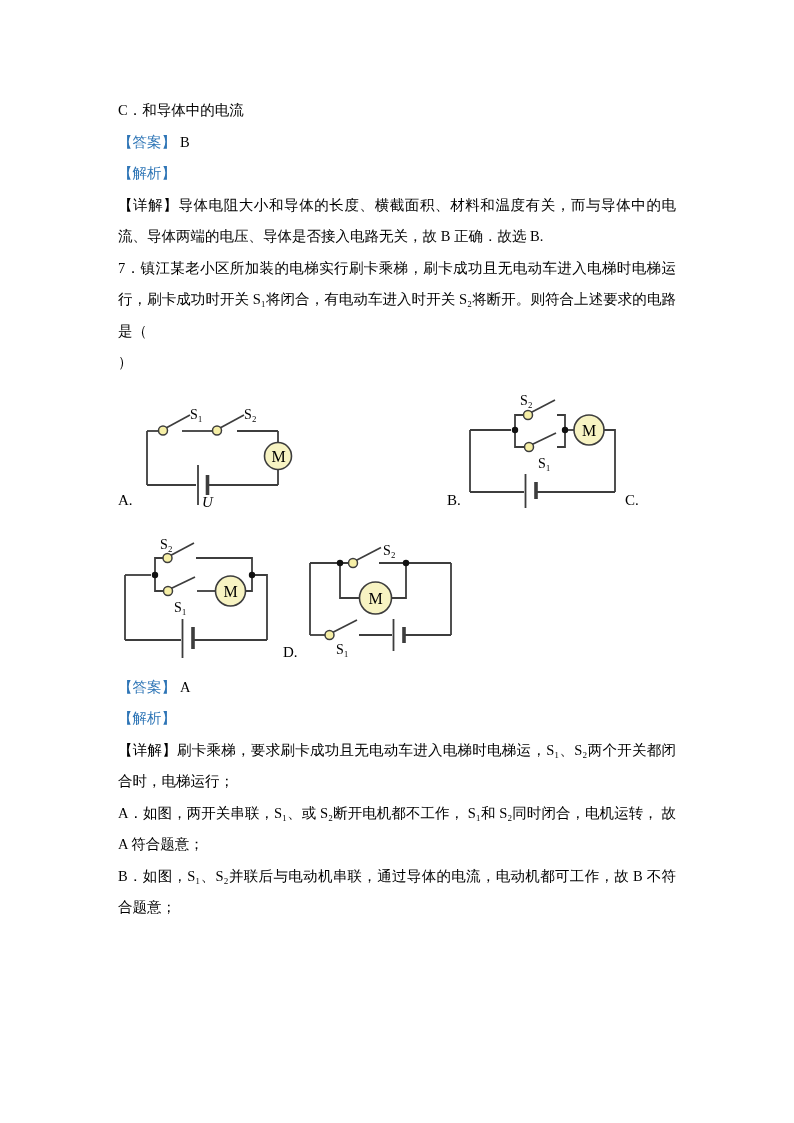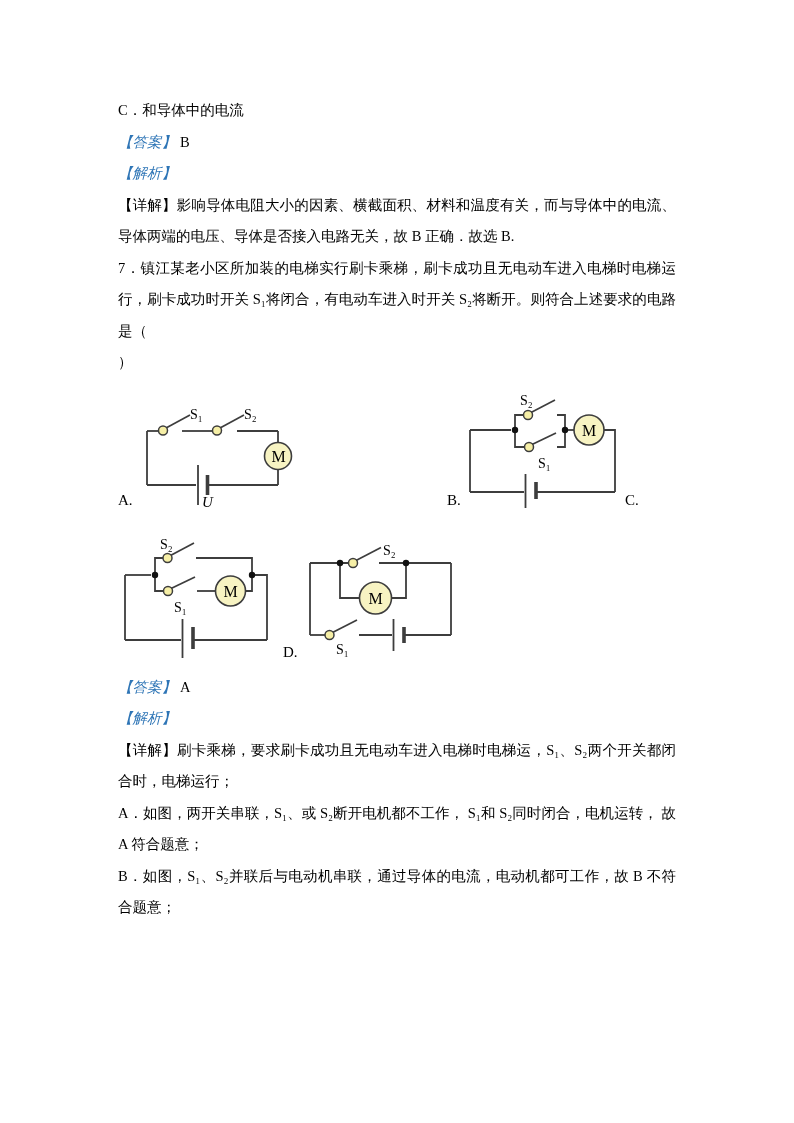--- a/index.html
+++ b/index.html
@@ -15,21 +15,21 @@
     position:absolute;left:118px;top:0;width:558px;
   }
   .para{
     font-size:14.5px;line-height:31.5px;
     text-align:justify;text-justify:inter-ideograph;
     margin:0;
   }
   .first{padding-top:95px;}
   .options-line{position:relative;height:31.5px;}
   .options-line .opt-d{position:absolute;left:327px;top:0;white-space:nowrap;}
-  .blue{color:#2E75B6;font-style:italic;}
+  .blue{color:#2E75B6;}
   .ans-val{margin-left:4px;}
   .circuit-row{position:relative;width:650px;}
   .row1{height:145px;}
   .row2{height:148px;}
   .circ-label{
     position:absolute;font-size:15px;line-height:18px;
     font-family:"Liberation Serif","DejaVu Serif",serif;
   }
   .csvg{position:absolute;}
   svg text{font-family:"Liberation Serif","DejaVu Serif",serif;}
@@ -42,21 +42,21 @@
 
 <div class="page">
   <div class="content">
 
     <div class="para first options-line">
       <span>C．和导体中的电流</span>
     </div>
 
     <p class="para"><span class="blue">【答案】</span><span class="ans-val">B</span></p>
     <p class="para"><span class="blue">【解析】</span></p>
-    <p class="para">【详解】影响导体电阻大小的因素、横截面积、材料和温度有关，而与导体中的电流、导体两端的电压、导体是否接入电路无关，故 B 正确．故选 B.</p>
+    <p class="para">【详解】导体电阻大小和导体的长度、横截面积、材料和温度有关，而与导体中的电流、导体两端的电压、导体是否接入电路无关，故 B 正确．故选 B.</p>
 
     <p class="para">7．镇江某老小区所加装的电梯实行刷卡乘梯，刷卡成功且无电动车进入电梯时电梯运行，刷卡成功时开关 S₁将闭合，有电动车进入时开关 S₂将断开。则符合上述要求的电路是（</p>
     <p class="para">）</p>
 
     <div class="circuit-row row1">
       <span class="circ-label" style="left:0;top:112px">A.</span>
 
       <svg class="csvg" style="left:15px;top:9px" width="160" height="125" viewBox="0 0 160 125">
         <g stroke="#3d3d3d" stroke-width="1.8" fill="none">
           <path d="M14,43 H26"></path>

